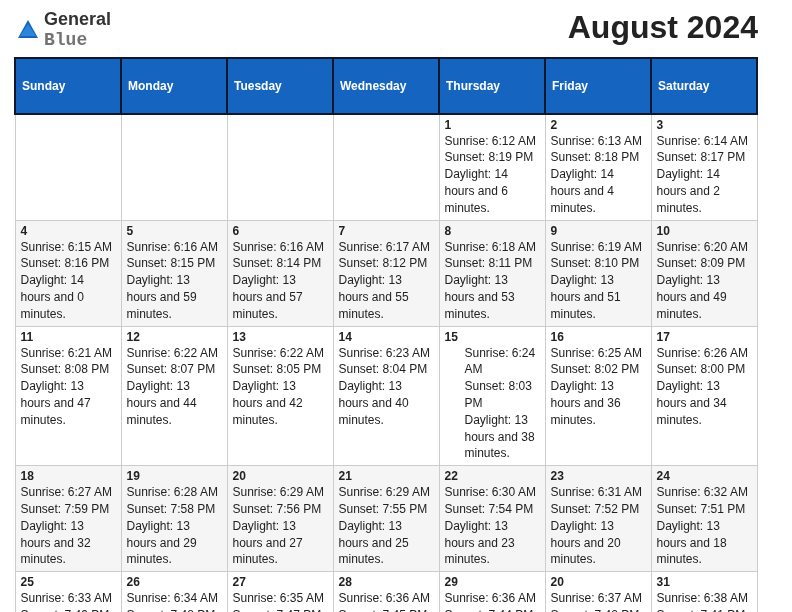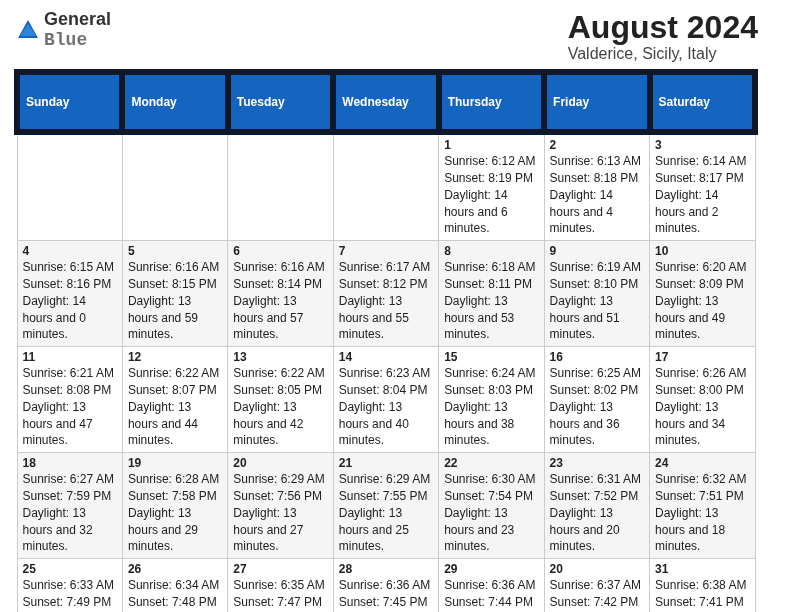--- a/index.html
+++ b/index.html
@@ -57,21 +57,21 @@
       border-collapse: collapse;
       flex: 1;
     }
     .calendar th {
       background-color: #1565c0;
       color: #fff;
       font-size: 12px;
       font-weight: bold;
       padding: 20px 6px;
       text-align: left;
-      border: 6px solid #0f172a;
+      border: 2px solid #0f172a;
     }
     .calendar td {
       border: 1px solid #ccc;
       vertical-align: top;
       padding: 3px 5px;
       font-size: 10px;
       color: #222;
       width: calc(100% / 7);
       background: #fff;
     }
@@ -103,21 +103,20 @@
         <polygon points="14,4 24,22 4,22" fill="#1565c0"></polygon>
         <polygon points="14,8 22,20 6,20" fill="#42a5f5" opacity="0.5"></polygon>
       </svg>
       <div class="logo-text">
         <span class="logo-general">General</span><br>
         <span class="logo-blue">Blue</span>
       </div>
     </div>
     <div class="title-block">
       <div class="month-title">August 2024</div>
-      <div class="location">Valderice, Sicily, Italy</div>
     </div>
   </div>
 
   <table class="calendar">
     <thead>
       <tr>
       <th>Sunday</th>
           <th>Monday</th>
           <th>Tuesday</th>
           <th>Wednesday</th>
@@ -215,21 +214,21 @@
 Daylight: 13 hours and 42 minutes.</div>
           </td>
           <td>
             <span class="day-number">14</span>
             <div class="day-info" style="white-space: pre-line;">Sunrise: 6:23 AM
 Sunset: 8:04 PM
 Daylight: 13 hours and 40 minutes.</div>
           </td>
           <td>
             <span class="day-number">15</span>
-            <div class="day-info" style="white-space: pre-line;">Sunrise: 6:24 AM
+            <div class="day-info" style="white-space: pre-line; margin-left: 20px;">Sunrise: 6:24 AM
 Sunset: 8:03 PM
 Daylight: 13 hours and 38 minutes.</div>
           </td>
           <td>
             <span class="day-number">16</span>
             <div class="day-info" style="white-space: pre-line;">Sunrise: 6:25 AM
 Sunset: 8:02 PM
 Daylight: 13 hours and 36 minutes.</div>
           </td>
           <td>

